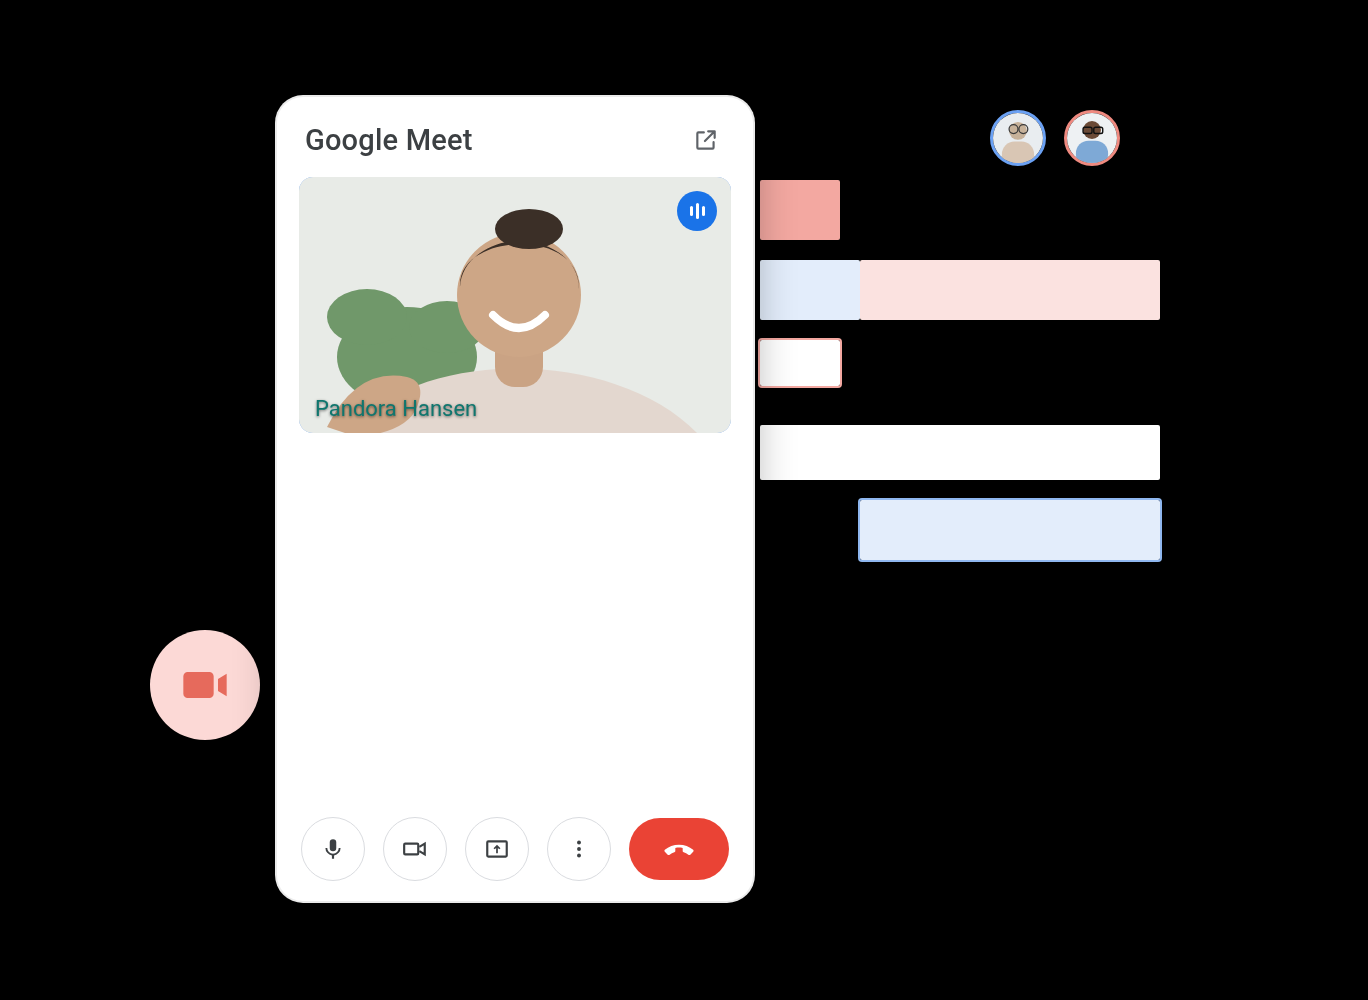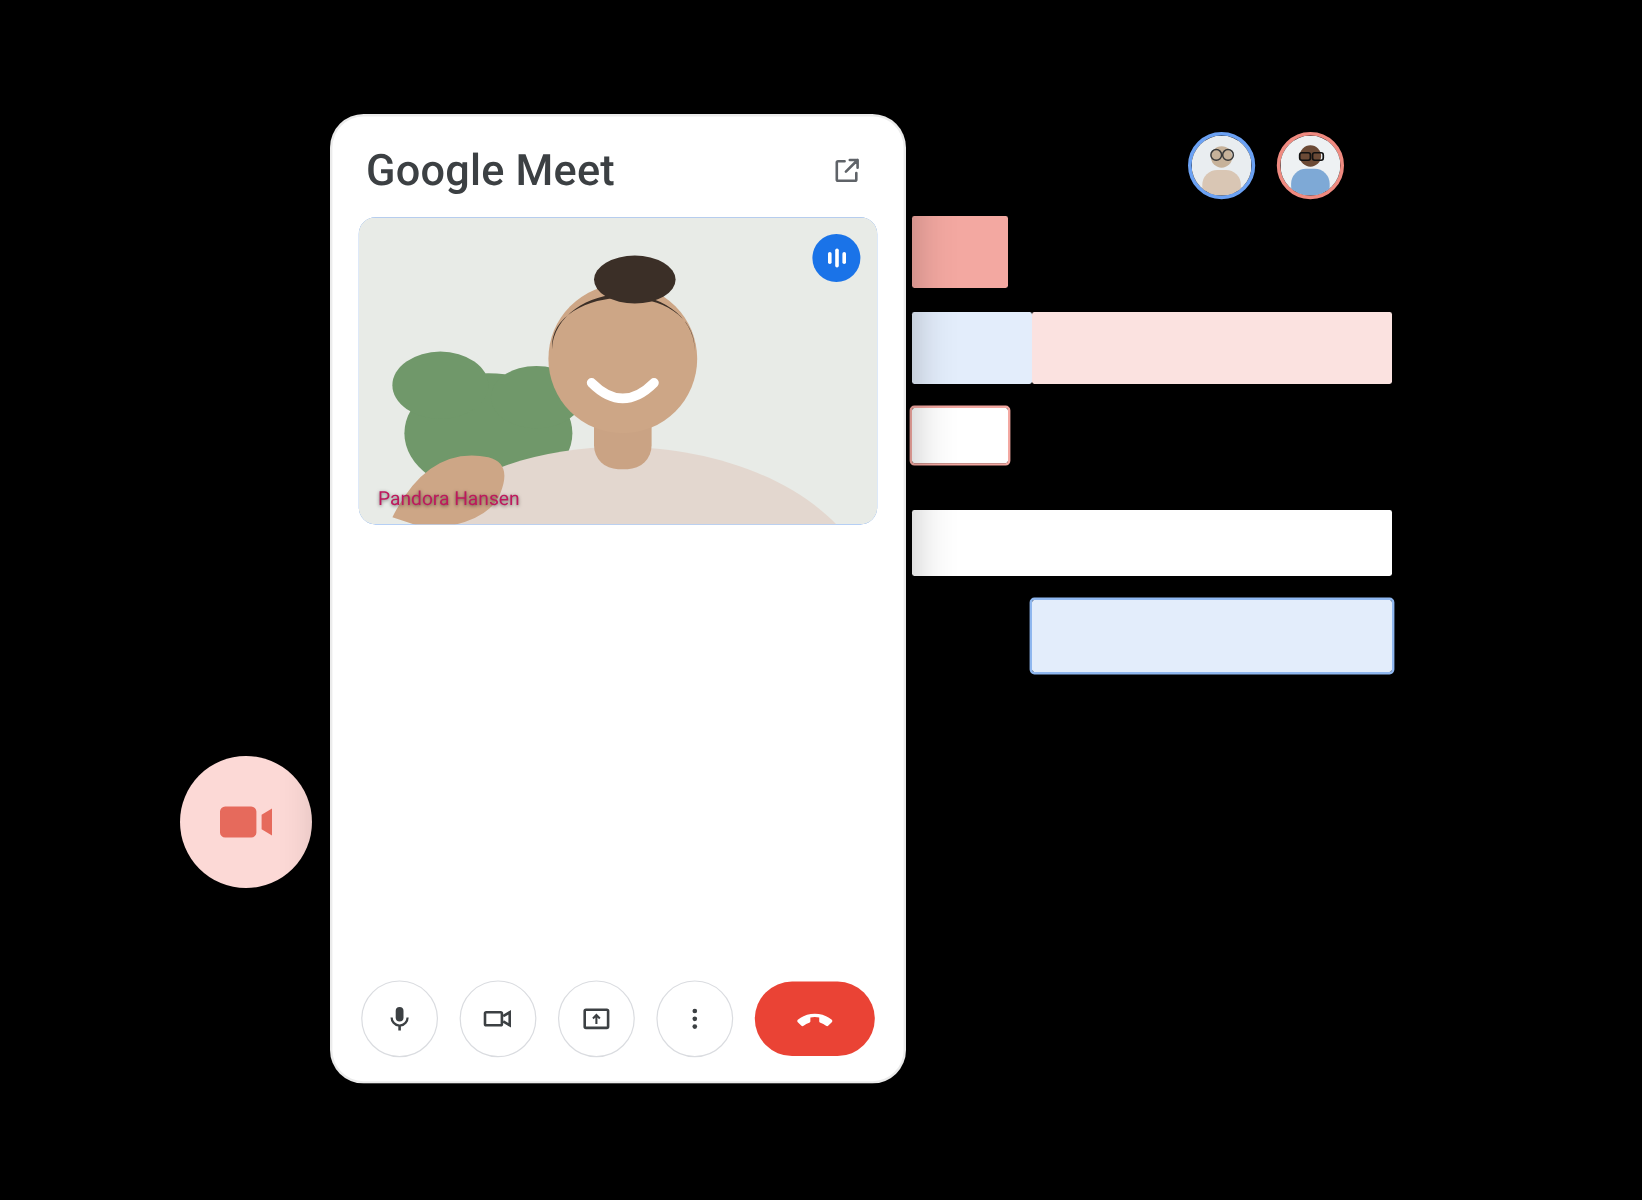--- a/index.html
+++ b/index.html
@@ -82,21 +82,21 @@
     display: flex;
     flex-direction: column;
   }
   .meet-header {
     display: flex;
     align-items: center;
     justify-content: space-between;
     margin: 2px 6px 18px;
   }
   .meet-title {
-    font-size: 36px;
+    font-size: 29px;
     font-weight: 500;
     color: #3c4043;
     letter-spacing: .2px;
   }
   .open-btn {
     width: 38px;
     height: 38px;
     border-radius: 50%;
     display: flex;
     align-items: center;
@@ -115,22 +115,22 @@
   }
   .tile.active {
     outline: 4px solid #6ba1f3;
     outline-offset: -4px;
   }
   .tile + .tile { margin-top: 20px; }
   .tile .name {
     position: absolute;
     left: 16px;
     bottom: 12px;
-    color: #be185d;
-    font-size: 16px;
+    color: #0f766e;
+    font-size: 22px;
     font-weight: 400;
     text-shadow: 0 1px 3px rgba(0,0,0,.55);
   }
   .tile .speaking {
     position: absolute;
     right: 14px;
     top: 14px;
     width: 40px;
     height: 40px;
     border-radius: 50%;

